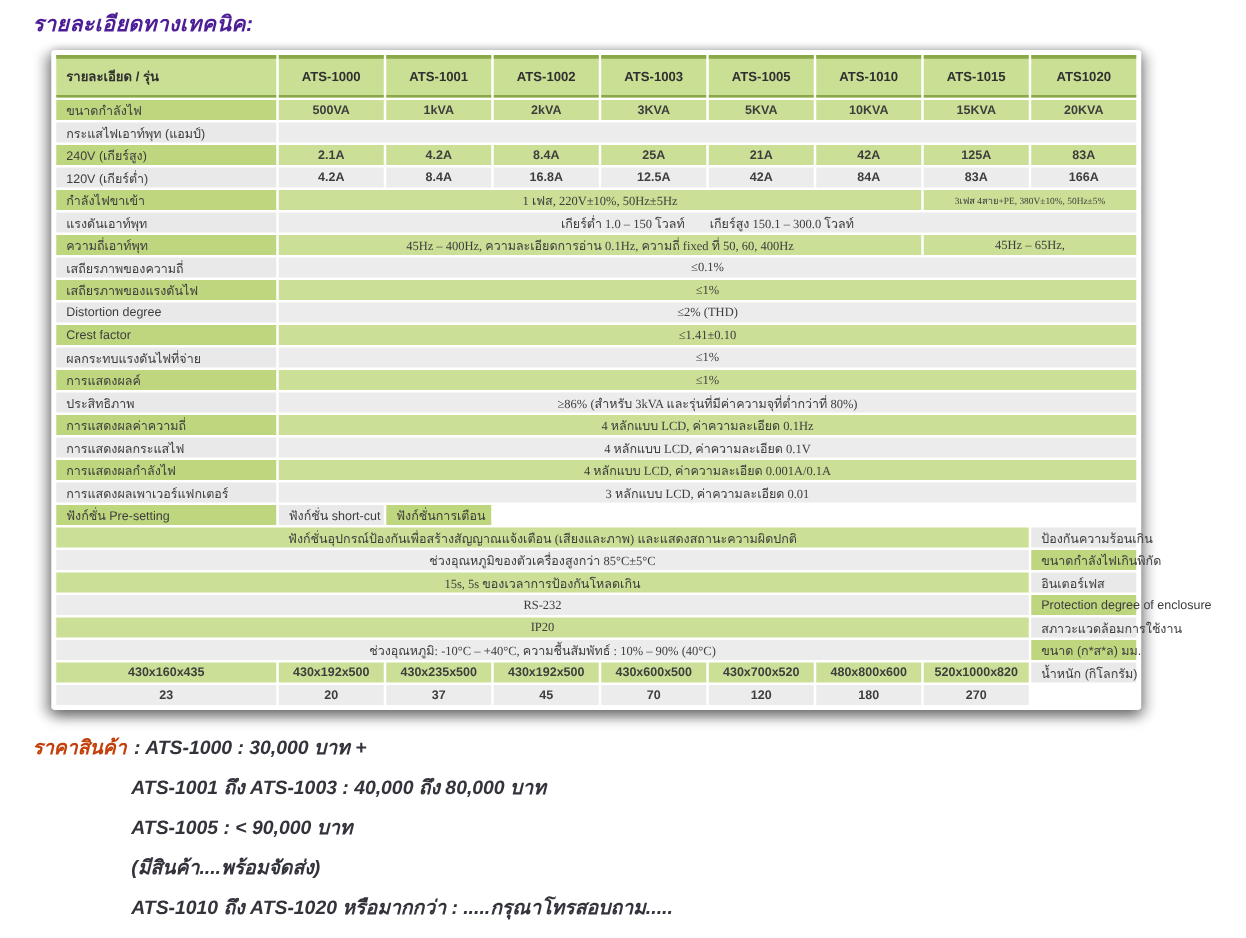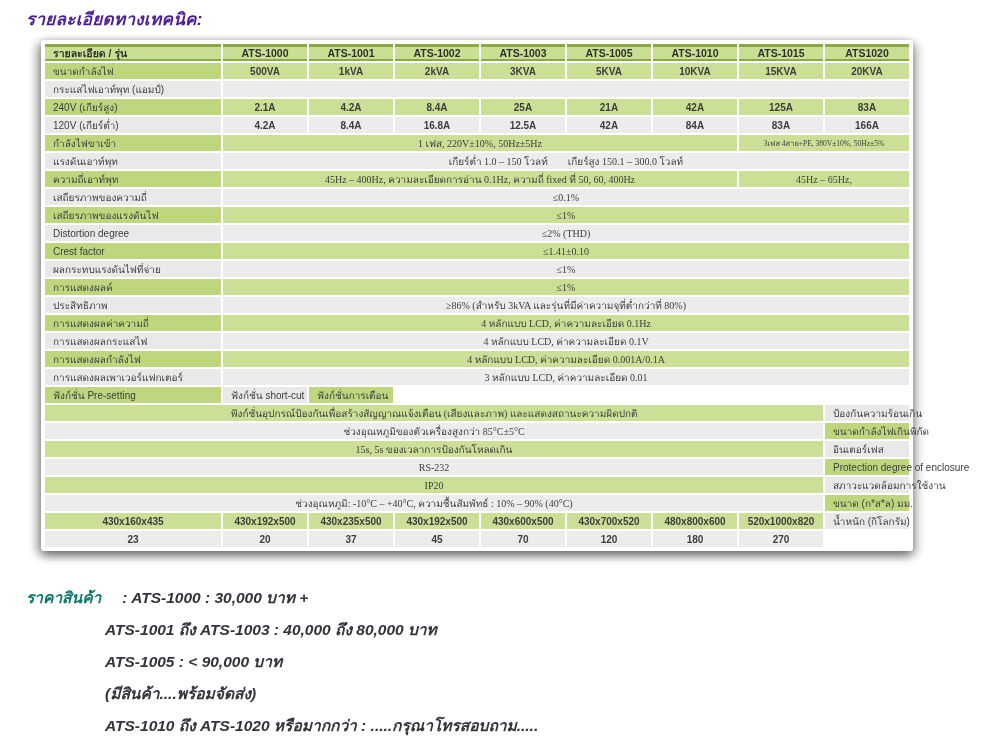--- a/index.html
+++ b/index.html
@@ -25,41 +25,41 @@
     gap:2px;
     background:#ffffff;
   }
   .cell {
     font-size:10px; color:#3d3d3d;
     height:16px; display:flex; align-items:center; justify-content:center;
     text-align:center; white-space:nowrap; overflow:visible;
   }
   .label-cell { justify-content:flex-start; padding-left:8px; text-align:left; }
   .header-cell {
-    height:17px; box-sizing:border-box;
+    height:34px; box-sizing:border-box;
     background:#c9df94;
     border-top:3px solid #8aa848; border-bottom:2px solid #8aa848;
     font-weight:bold; font-size:10.5px; color:#303030;
   }
   .green { background:#cbe096; font-weight:600; }
   .green-label { background:#bed77f; font-weight:400;text-align:right; }
   .gray { background:#ececec; font-weight:600; }
   .gray-label { background:#e9e9e9; font-weight:400; }
   .spanfull { font-weight:400;font-family:Liberation Serif, serif; }
   .span6 { grid-column:span 6; }
   .span2 { grid-column:span 2; }
   .span8 { grid-column:span 8; }
   .small-text { font-size:7.5px; }
   .price-block {
     position:absolute; left:26px; top:581px;
     font-style:italic; font-weight:bold; font-size:15.5px; color:#33333c;
   }
   .price-line { height:32px; display:flex; align-items:center; }
   .price-indent { padding-left:79px; }
-  .gold { color:#0f766e; margin-right:21px;font-family:Liberation Mono, monospace; }
+  .gold { color:#c2410c; margin-right:6px;font-family:Liberation Mono, monospace; }
 </style>
 </head>
 <body>
 
 <div class="page-title">รายละเอียดทางเทคนิค:</div>
 
 <div class="table-wrap">
   <div class="grid" id="spec-grid">
       <div class="cell header-cell label-cell">รายละเอียด / รุ่น</div>
       <div class="cell header-cell">ATS-1000</div>

